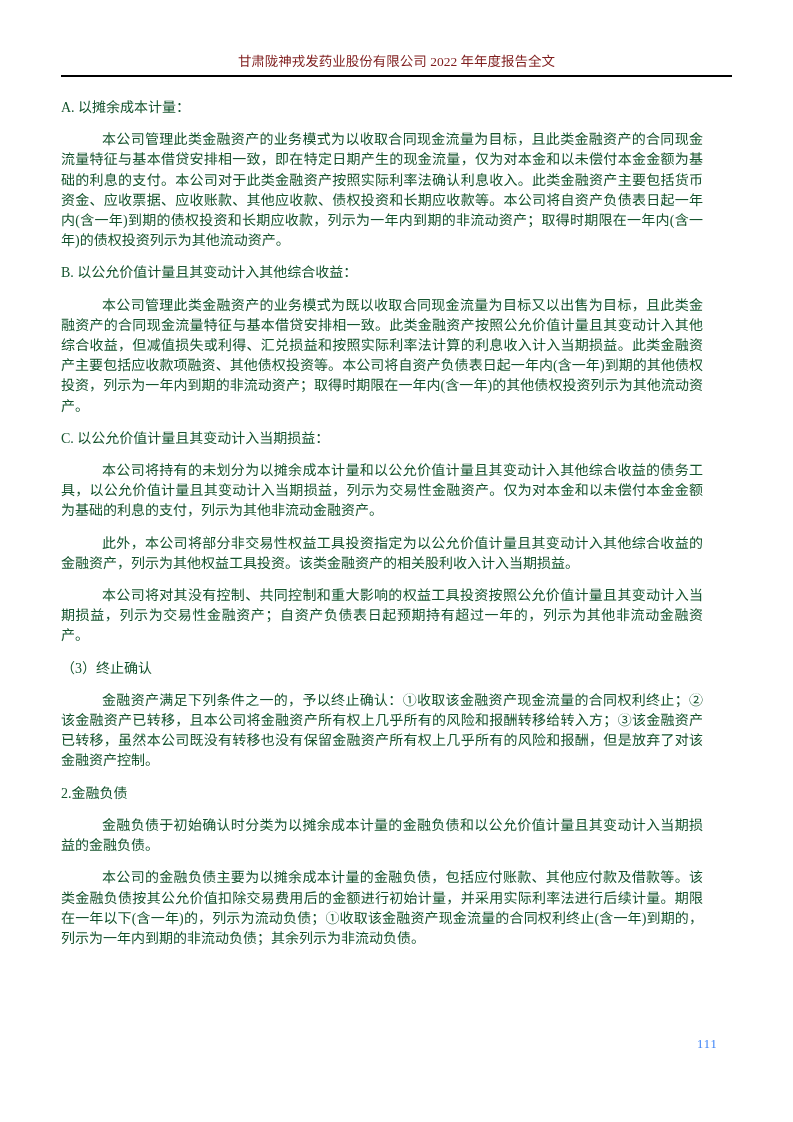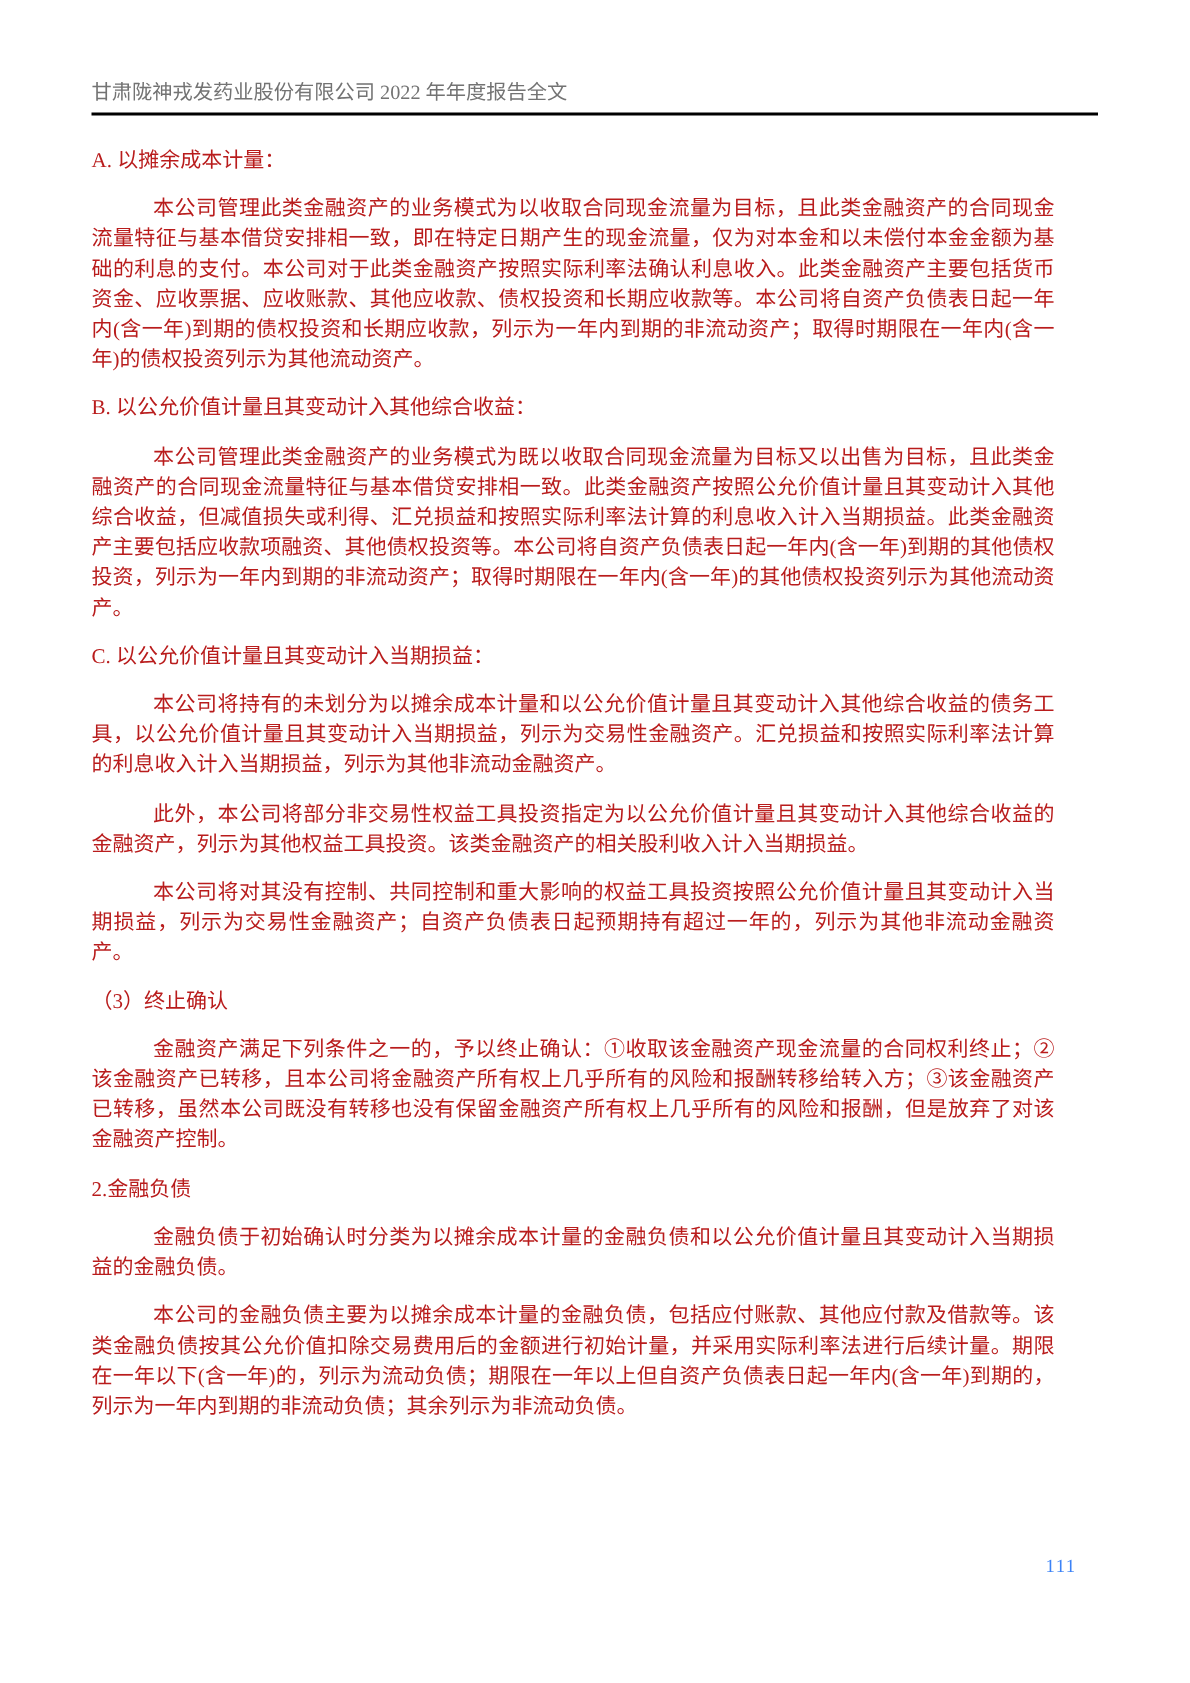--- a/index.html
+++ b/index.html
@@ -12,35 +12,35 @@
     width: 793px;
     height: 1122px;
     background: #ffffff;
     font-family: "Liberation Serif", "DejaVu Serif", serif;
     color: #1b1b1b;
     overflow: hidden;
   }
   .page-header {
     margin: 54px 0 0 61px;
     width: 671px;
-    text-align: left;
+    text-align: center;
     font-size: 13.5px;
     line-height: 15px;
-    color: #737373;
+    color: #7f1d1d;
     padding-bottom: 6px;
     border-bottom: 2px solid #000000;
   }
   .content {
     margin: 21px 0 0 61px;
     width: 642px;
     font-size: 14px;
     line-height: 20.2px;
     text-align: justify;
     text-justify: inter-ideograph;
-    color: #b91c1c;
+    color: #14532d;
   }
   .content p {
     margin: 0 0 12px 0;
     padding: 0;
   }
   .subhead {
     margin-left: 27px;
   }
   .para {
     text-indent: 41px;
@@ -62,25 +62,25 @@
   <div class="page-header">
     <span>甘肃陇神戎发药业股份有限公司 2022 年年度报告全文</span>
   </div>
 
   <div class="content">
     <p class="subhead">A. 以摊余成本计量：</p>
     <p class="para">本公司管理此类金融资产的业务模式为以收取合同现金流量为目标，且此类金融资产的合同现金流量特征与基本借贷安排相一致，即在特定日期产生的现金流量，仅为对本金和以未偿付本金金额为基础的利息的支付。本公司对于此类金融资产按照实际利率法确认利息收入。此类金融资产主要包括货币资金、应收票据、应收账款、其他应收款、债权投资和长期应收款等。本公司将自资产负债表日起一年内(含一年)到期的债权投资和长期应收款，列示为一年内到期的非流动资产；取得时期限在一年内(含一年)的债权投资列示为其他流动资产。</p>
     <p class="subhead">B. 以公允价值计量且其变动计入其他综合收益：</p>
     <p class="para">本公司管理此类金融资产的业务模式为既以收取合同现金流量为目标又以出售为目标，且此类金融资产的合同现金流量特征与基本借贷安排相一致。此类金融资产按照公允价值计量且其变动计入其他综合收益，但减值损失或利得、汇兑损益和按照实际利率法计算的利息收入计入当期损益。此类金融资产主要包括应收款项融资、其他债权投资等。本公司将自资产负债表日起一年内(含一年)到期的其他债权投资，列示为一年内到期的非流动资产；取得时期限在一年内(含一年)的其他债权投资列示为其他流动资产。</p>
     <p class="subhead">C. 以公允价值计量且其变动计入当期损益：</p>
-    <p class="para">本公司将持有的未划分为以摊余成本计量和以公允价值计量且其变动计入其他综合收益的债务工具，以公允价值计量且其变动计入当期损益，列示为交易性金融资产。汇兑损益和按照实际利率法计算的利息收入计入当期损益，列示为其他非流动金融资产。</p>
+    <p class="para">本公司将持有的未划分为以摊余成本计量和以公允价值计量且其变动计入其他综合收益的债务工具，以公允价值计量且其变动计入当期损益，列示为交易性金融资产。仅为对本金和以未偿付本金金额为基础的利息的支付，列示为其他非流动金融资产。</p>
     <p class="para">此外，本公司将部分非交易性权益工具投资指定为以公允价值计量且其变动计入其他综合收益的金融资产，列示为其他权益工具投资。该类金融资产的相关股利收入计入当期损益。</p>
     <p class="para">本公司将对其没有控制、共同控制和重大影响的权益工具投资按照公允价值计量且其变动计入当期损益，列示为交易性金融资产；自资产负债表日起预期持有超过一年的，列示为其他非流动金融资产。</p>
     <p class="subhead">（3）终止确认</p>
     <p class="para">金融资产满足下列条件之一的，予以终止确认：①收取该金融资产现金流量的合同权利终止；②该金融资产已转移，且本公司将金融资产所有权上几乎所有的风险和报酬转移给转入方；③该金融资产已转移，虽然本公司既没有转移也没有保留金融资产所有权上几乎所有的风险和报酬，但是放弃了对该金融资产控制。</p>
     <p class="subhead">2.金融负债</p>
     <p class="para">金融负债于初始确认时分类为以摊余成本计量的金融负债和以公允价值计量且其变动计入当期损益的金融负债。</p>
-    <p class="para">本公司的金融负债主要为以摊余成本计量的金融负债，包括应付账款、其他应付款及借款等。该类金融负债按其公允价值扣除交易费用后的金额进行初始计量，并采用实际利率法进行后续计量。期限在一年以下(含一年)的，列示为流动负债；期限在一年以上但自资产负债表日起一年内(含一年)到期的，列示为一年内到期的非流动负债；其余列示为非流动负债。</p>
+    <p class="para">本公司的金融负债主要为以摊余成本计量的金融负债，包括应付账款、其他应付款及借款等。该类金融负债按其公允价值扣除交易费用后的金额进行初始计量，并采用实际利率法进行后续计量。期限在一年以下(含一年)的，列示为流动负债；①收取该金融资产现金流量的合同权利终止(含一年)到期的，列示为一年内到期的非流动负债；其余列示为非流动负债。</p>
   </div>
 
   <div class="page-number">111</div>
 
 </div>
 
 </body></html>

